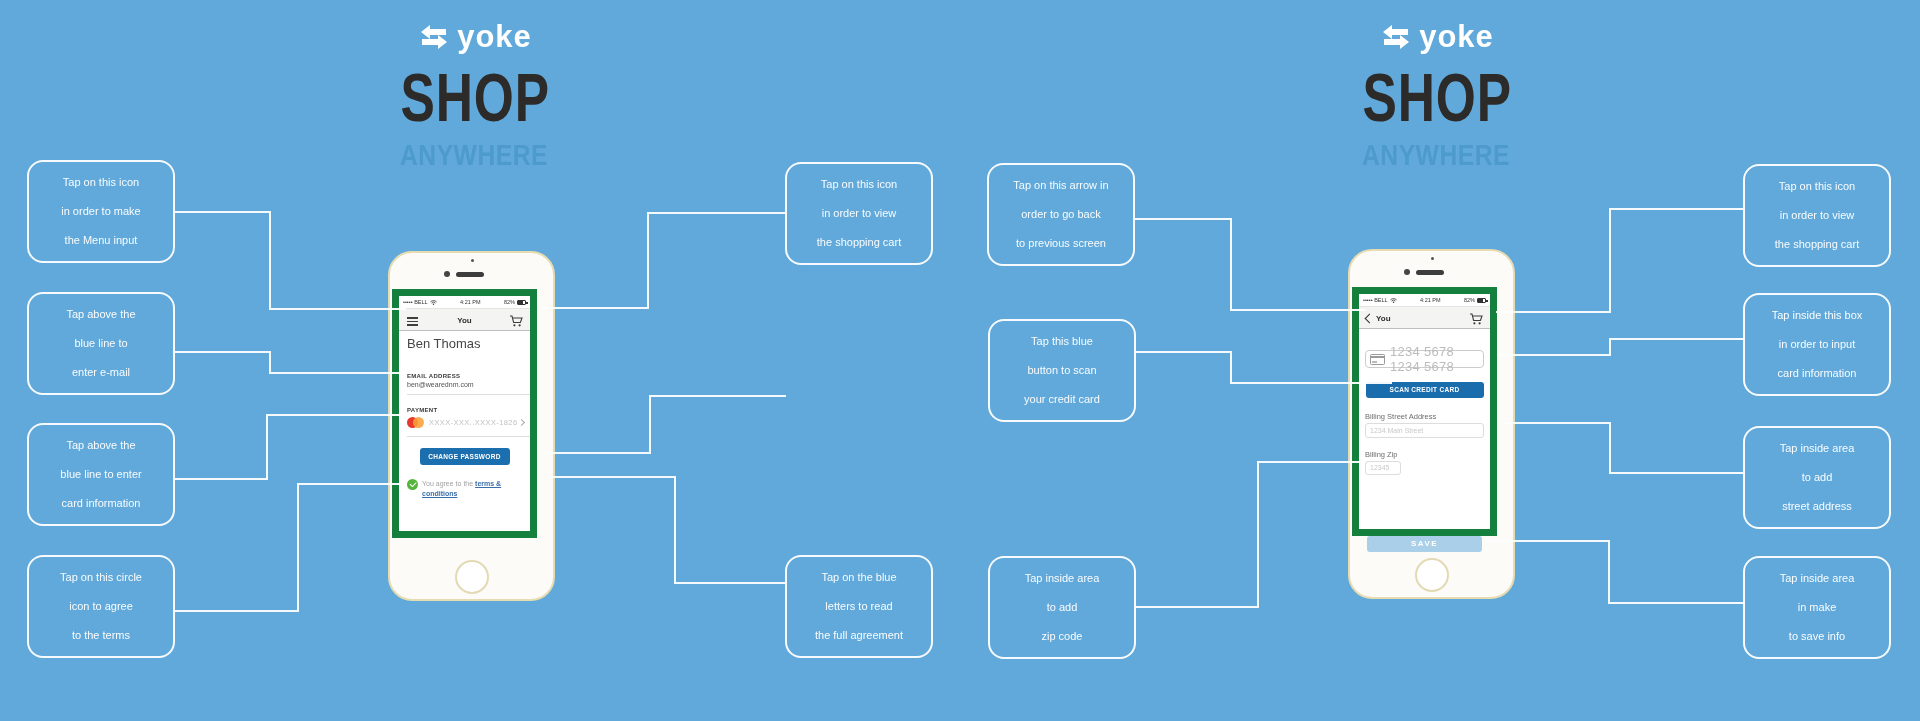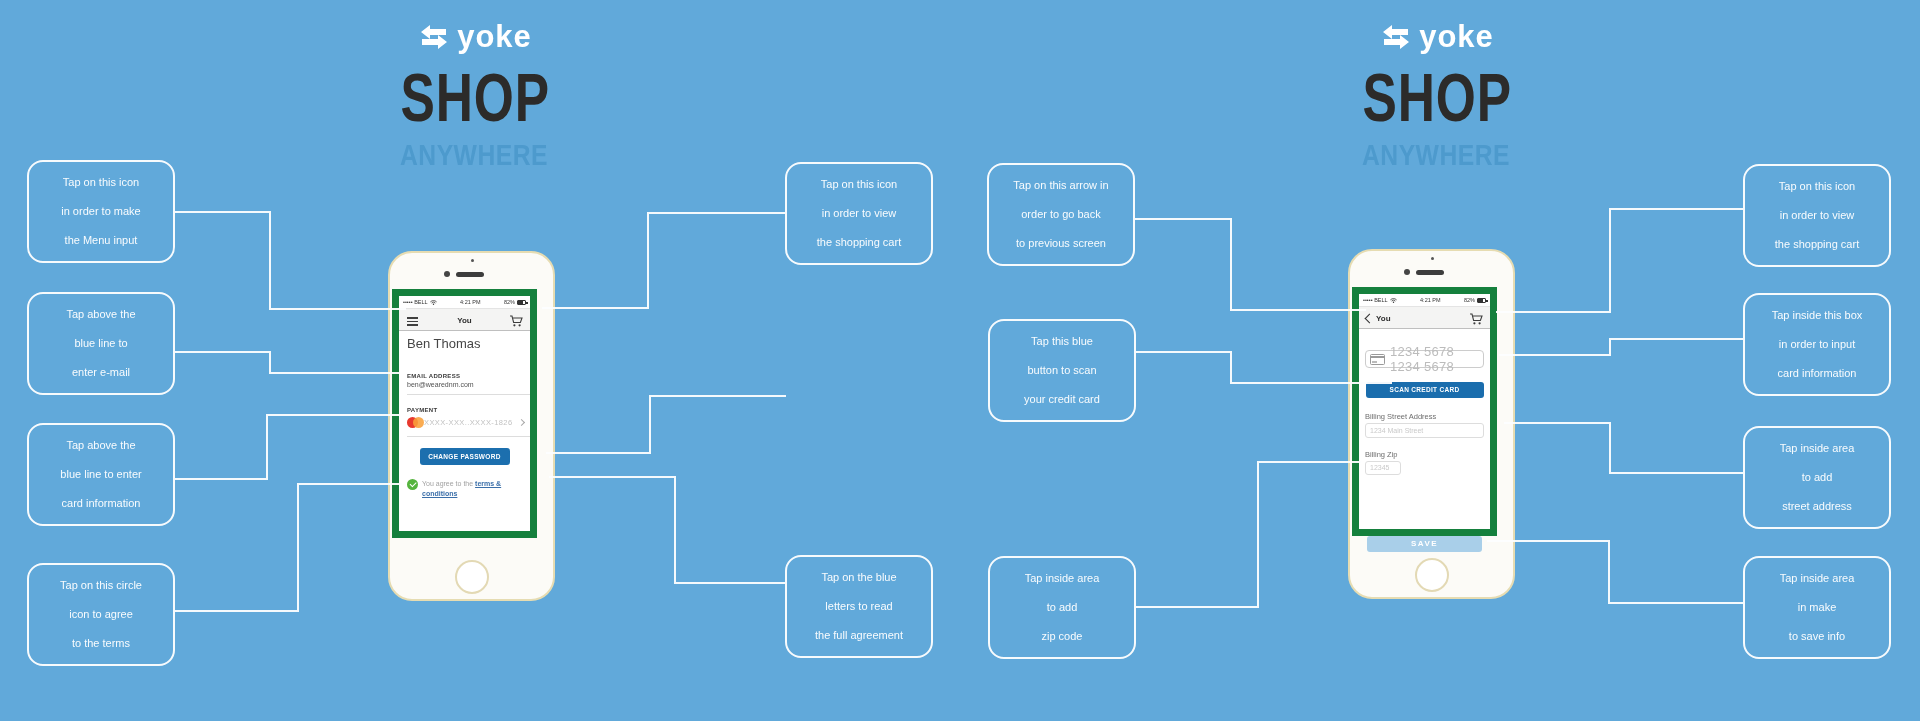--- a/index.html
+++ b/index.html
@@ -55,21 +55,21 @@
   
   .p-name{position:absolute;left:8px;top:40px;font-size:13px;color:#464646;}
   .p-label{position:absolute;left:8px;font-size:6px;font-weight:bold;color:#3a3a3a;letter-spacing:.3px;}
   .p-value{position:absolute;left:8px;font-size:7px;color:#525252;}
   .hline{position:absolute;left:8px;right:0;height:1px;background:#ddd;}
   .pay-row{position:absolute;left:8px;right:6px;top:119px;height:14px;display:flex;align-items:center;}
   .mc{position:relative;width:17px;height:11px;display:inline-block;flex:0 0 auto;}
   .mc i{position:absolute;width:11px;height:11px;border-radius:50%;top:0;}
   .mc-r{left:0;background:#e8392e;}
   .mc-o{left:6px;background:#f9a13a;opacity:.88;}
-  .pay-num{flex:1;font-size:7.5px;color:#c2c2c2;letter-spacing:.4px;}
+  .pay-num{flex:1;margin-left:5px;font-size:7.5px;color:#c2c2c2;letter-spacing:.4px;}
   .chev{width:4px;height:4px;border-right:1.3px solid #a9a9a9;border-top:1.3px solid #a9a9a9;transform:rotate(45deg);}
   .btn-cp{position:absolute;left:50%;transform:translateX(-50%);top:152px;width:90px;height:17px;
           background:#1c6fae;border:none;border-radius:3px;color:#fff;font-size:6.5px;font-weight:bold;
           letter-spacing:.3px;text-align:center;line-height:17px;cursor:pointer;}
   .terms{position:absolute;left:8px;right:12px;top:183px;display:flex;gap:4px;}
   .check{flex:0 0 auto;width:11px;height:11px;border-radius:50%;background:#55b43e;position:relative;cursor:pointer;}
   .check::after{content:"";position:absolute;left:2.5px;top:2.5px;width:4.5px;height:2.5px;
                 border-left:1.5px solid #fff;border-bottom:1.5px solid #fff;transform:rotate(-45deg);}
   .terms-text{font-size:7px;color:#a2a2a2;line-height:10px;}
   .terms-link{color:#3b6fa9;font-weight:bold;text-decoration:underline;cursor:pointer;}
@@ -146,21 +146,21 @@
   <div class="callout" style="left:27px;top:292px;">
     <div class="cl">Tap above the</div>
     <div class="cl">blue line to</div>
     <div class="cl">enter e-mail</div>
   </div>
   <div class="callout" style="left:27px;top:423px;">
     <div class="cl">Tap above the</div>
     <div class="cl">blue line to enter</div>
     <div class="cl">card information</div>
   </div>
-  <div class="callout" style="left:27px;top:555px;margin-top:8px;">
+  <div class="callout" style="left:27px;top:555px;">
     <div class="cl">Tap on this circle</div>
     <div class="cl">icon to agree</div>
     <div class="cl">to the terms</div>
   </div>
 
   <div class="callout" style="left:785px;top:162px;">
     <div class="cl">Tap on this icon</div>
     <div class="cl">in order to view</div>
     <div class="cl">the shopping cart</div>
   </div>

